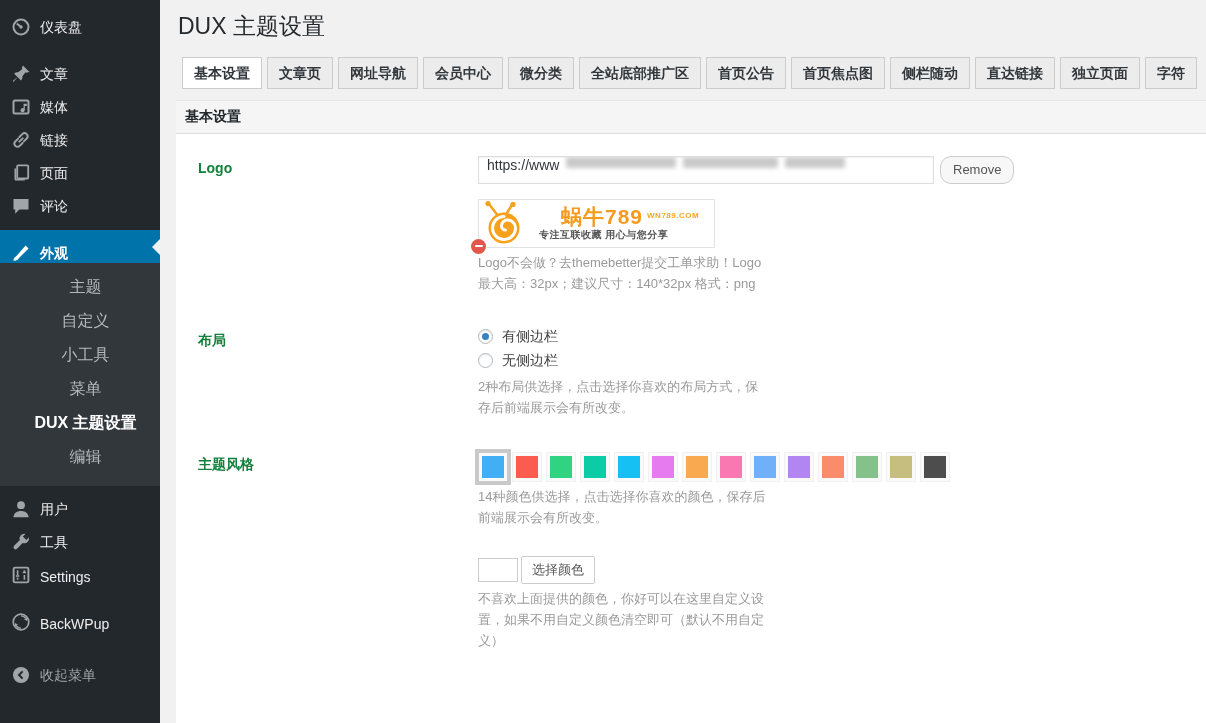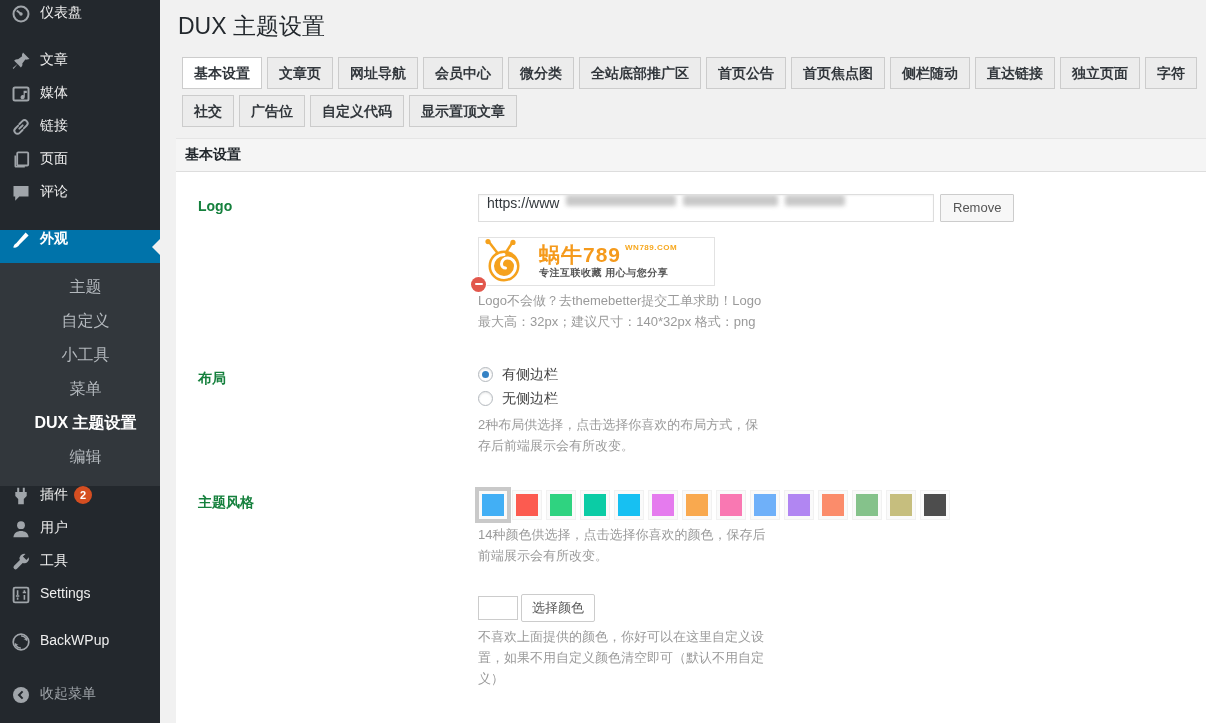--- a/index.html
+++ b/index.html
@@ -12,21 +12,21 @@
     color: #32373c;
   }
 
   
   .sidebar {
     width: 160px; min-width: 160px; height: 723px;
     background: #23282d; color: #eee;
     padding-top: 4px;
   }
   .menu-item {
-    height: 33px; display: flex; align-items: flex-start;
+    height: 33px; display: flex; align-items: flex-end;
     padding-left: 11px; cursor: pointer; position: relative;
     color: #eee; font-size: 14px;
   }
   .menu-item .mi-icon { width: 20px; height: 20px; color: #a0a5aa; margin-right: 9px; flex: 0 0 20px; }
   .menu-item .mi-icon svg { width: 20px; height: 20px; display: block; }
   .menu-item.active { background: #0073aa; color: #fff; font-weight: 600; }
   .menu-item.active .mi-icon { color: #fff; }
   .menu-item.muted { color: #a0a5aa; margin-top: 20px; }
   .menu-sep { height: 14px; }
   .menu-arrow {
@@ -87,34 +87,34 @@
     background: #fff; border: 1px solid #ddd; box-shadow: inset 0 1px 2px rgba(0,0,0,.05);
     padding: 0 8px; font-size: 14px; color: #32373c; overflow: hidden; white-space: nowrap;
   }
   .redact { display: inline-block; height: 11px; background: #c9c9c9; border-radius: 2px; filter: blur(2px); margin-left: 7px; }
   .redact:nth-of-type(1) { width: 70px; }
   .redact:nth-of-type(2) { width: 110px; }
   .redact:nth-of-type(3) { width: 95px; }
   .redact:nth-of-type(4) { width: 60px; }
   .btn {
     height: 28px; padding: 0 12px; margin-left: 6px;
-    background: #f7f7f7; border: 1px solid #ccc; border-radius: 1px;
+    background: #f7f7f7; border: 1px solid #ccc; border-radius: 11px;
     color: #555; font-size: 13px; cursor: pointer;
     font-family: "Liberation Sans", "DejaVu Sans", sans-serif;
   }
   .logo-preview {
     position: relative; margin-top: 15px; width: 237px; height: 49px;
     background: #fff; border: 1px solid #e2e2e2;
     display: flex; align-items: center; padding: 2px 6px 2px 2px;
   }
   .snail { width: 58px; height: 44px; flex: 0 0 58px; }
   .logo-text { flex: 1; line-height: 1; }
   .logo-brand {
     font-size: 21px; font-weight: 700; color: #f59a1c; letter-spacing: 1px;
-    display: flex; align-items: flex-start;
+    display: flex; align-items: center; margin-left: 22px;
   }
   .logo-domain { font-size: 8px; font-weight: 700; color: #f7a81f; margin: 0 0 1px 4px; letter-spacing: .5px; }
   .logo-tagline { font-size: 10px; font-weight: 700; color: #555; margin-top: 3px; letter-spacing: .5px; }
   .remove-badge {
     position: absolute; left: -8px; bottom: -7px; width: 15px; height: 15px;
     background: #e2574c; border-radius: 50%; box-shadow: 0 0 0 1px #fff;
     display: flex; align-items: center; justify-content: center; cursor: pointer;
   }
   .remove-badge::after { content: ""; width: 8px; height: 2px; background: #fff; border-radius: 1px; }
 
@@ -213,29 +213,20 @@
         <span>外观</span>
         <span class="menu-arrow"></span>
       </div>
       <div class="submenu">
         <div class="submenu-item">主题</div>
         <div class="submenu-item">自定义</div>
         <div class="submenu-item">小工具</div>
         <div class="submenu-item">菜单</div>
         <div class="submenu-item current">DUX 主题设置</div>
         <div class="submenu-item">编辑</div>
-      </div>
-      <div class="menu-item">
-        <span class="mi-icon">
-          <svg viewBox="0 0 20 20">
-            <path d="M6.2 1.8v4.1H4.3v4.2l2.9 2.9v5.2h5.6V13l2.9-2.9V5.9h-1.9V1.8h-2v4.1H8.2V1.8h-2z" fill="currentColor"></path>
-          </svg>
-        </span>
-        <span>插件</span>
-        <span class="badge">2</span>
       </div>
       <div class="menu-item">
         <span class="mi-icon">
           <svg viewBox="0 0 20 20">
             <circle cx="10" cy="6.2" r="3.9" fill="currentColor"></circle>
             <path d="M2.4 18.2c.4-4.1 3.7-6.1 7.6-6.1s7.2 2 7.6 6.1H2.4z" fill="currentColor"></path>
           </svg>
         </span>
         <span>用户</span>
       </div>
@@ -288,26 +279,20 @@
         <div class="tab">网址导航</div>
         <div class="tab">会员中心</div>
         <div class="tab">微分类</div>
         <div class="tab">全站底部推广区</div>
         <div class="tab">首页公告</div>
         <div class="tab">首页焦点图</div>
         <div class="tab">侧栏随动</div>
         <div class="tab">直达链接</div>
         <div class="tab">独立页面</div>
         <div class="tab">字符</div>
-      </div>
-      <div class="tabs-row">
-        <div class="tab">社交</div>
-        <div class="tab">广告位</div>
-        <div class="tab">自定义代码</div>
-        <div class="tab">显示置顶文章</div>
       </div>
     </div>
 
   <div class="panel">
     <div class="panel-header">基本设置</div>
     <div class="panel-body">
 
       <div class="form-row">
         <div class="row-label">Logo</div>
         <div class="row-field">

